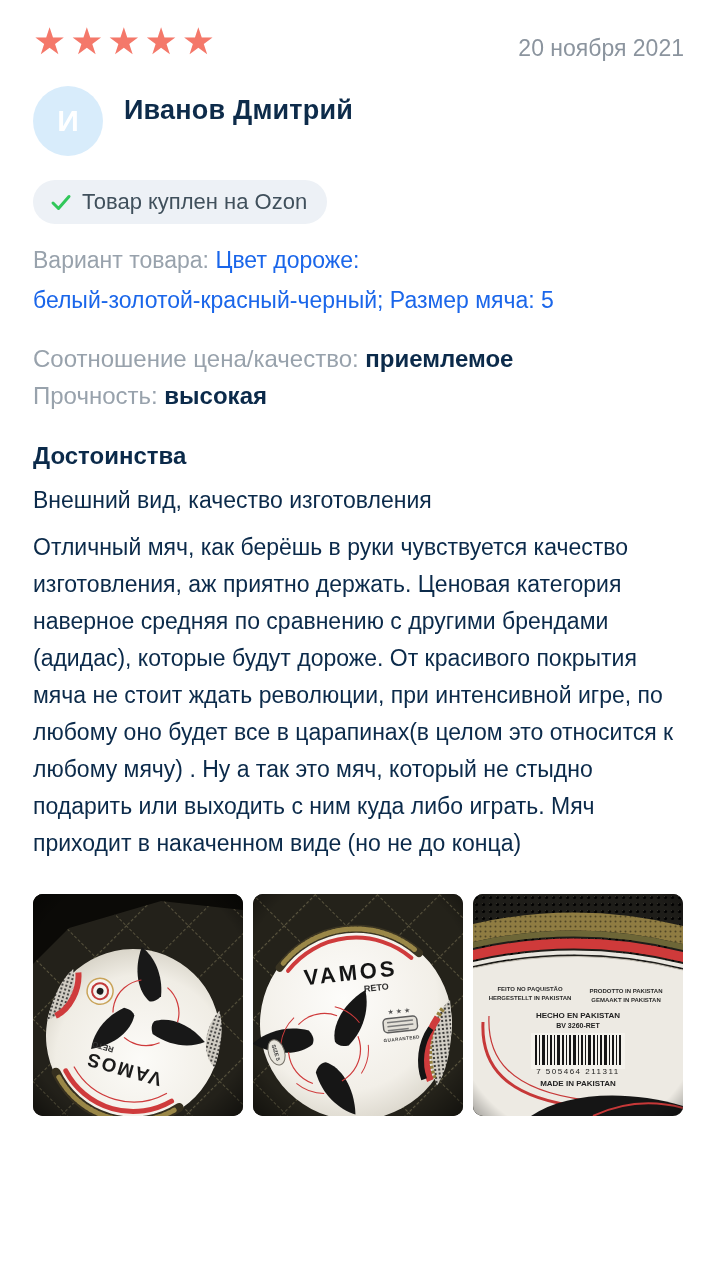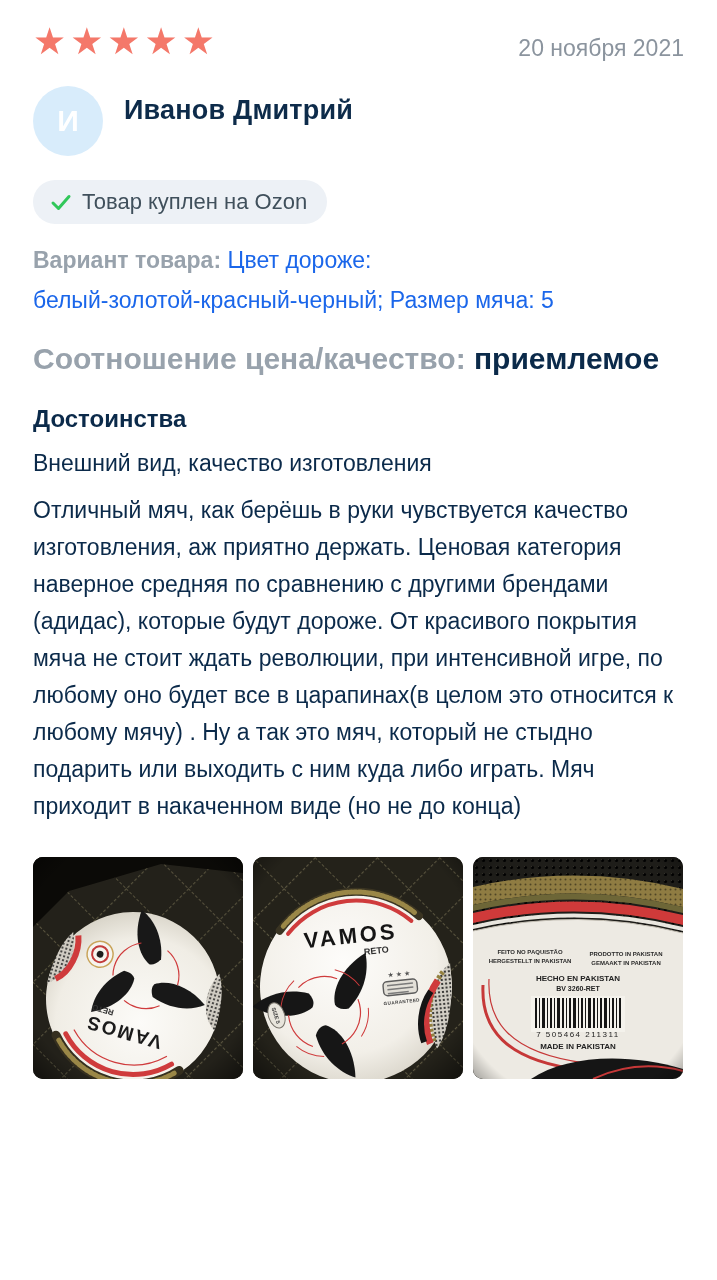--- a/index.html
+++ b/index.html
@@ -18,24 +18,24 @@
   .avatar{width:70px;height:70px;border-radius:50%;background:#d8ecfb;color:#ffffff;
     display:flex;align-items:center;justify-content:center;font-size:30px;font-weight:700;flex:0 0 auto;}
   .uname{font-size:27px;font-weight:700;color:#0d2b4a;margin:9px 0 0 21px;letter-spacing:.2px;}
   
   .badge{display:inline-flex;align-items:center;gap:9px;margin-top:24px;
     background:#edf1f6;border-radius:22px;padding:9px 20px 9px 16px;}
   .badge .txt{font-size:22px;color:#40505c;}
   .check{width:24px;height:24px;display:block;}
   
   .variant{margin-top:16px;font-size:23px;line-height:40px;max-width:655px;}
-  .lbl{color:#98a2ac;font-weight:700;}
+  .lbl{color:#98a2ac;font-weight:400;}
   .link{color:#1a66ea;text-decoration:none;font-weight:400;cursor:pointer;}
   
-  .attrs{margin-top:20px;font-size:30px;line-height:37px;}
+  .attrs{margin-top:20px;font-size:24px;line-height:37px;}
   .attrs .val{color:#0b2a4a;font-weight:700;}
   
   .sec-h{font-size:24px;font-weight:700;color:#0b2a4a;margin-top:28px;}
   .sec-t{font-size:23px;color:#0b2a4a;margin-top:12px;line-height:37px;max-width:660px;}
   .comment{margin-top:10px;}
   
   .photos{display:flex;gap:10px;margin-top:32px;}
   .photo{width:210px;height:222px;border-radius:10px;overflow:hidden;background:#1c1a14;flex:0 0 auto;}
   .photo svg{display:block;}
 </style>
@@ -68,20 +68,23 @@
 
   
   <div class="variant">
     <span class="lbl">Вариант товара: </span><a class="link"><span>Цвет дороже:</span><br><span>белый-золотой-красный-черный; Размер мяча: 5</span></a>
   </div>
 
   
   <div class="attrs">
     <div>
       <span class="lbl">Соотношение цена/качество: </span><span class="val">приемлемое</span>
+    </div>
+    <div>
+      <span class="lbl">Прочность: </span><span class="val">высокая</span>
     </div>
   </div>
 
   
   <div class="sec-h">Достоинства</div>
   <div class="sec-t">Внешний вид, качество изготовления</div>
 
   
 
   

